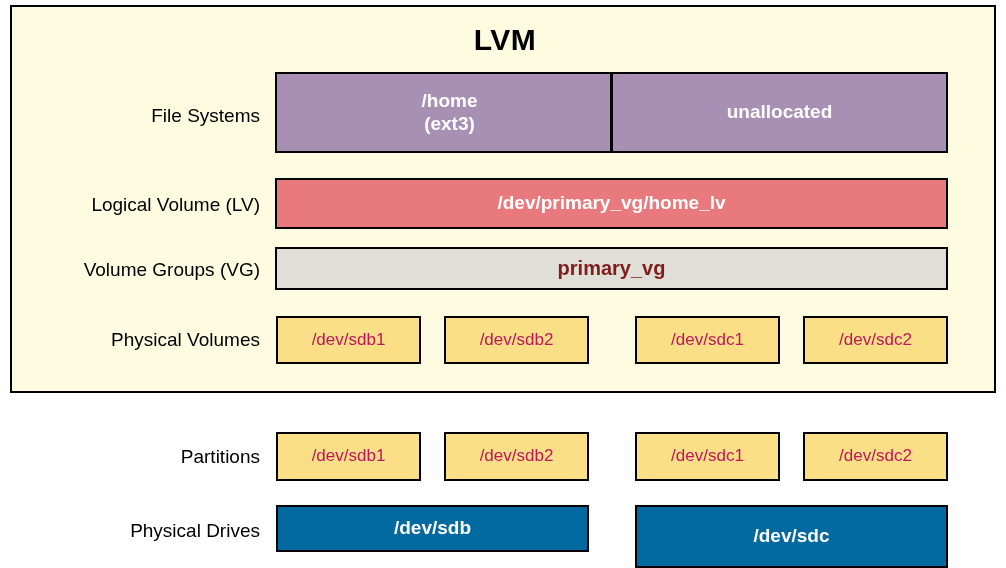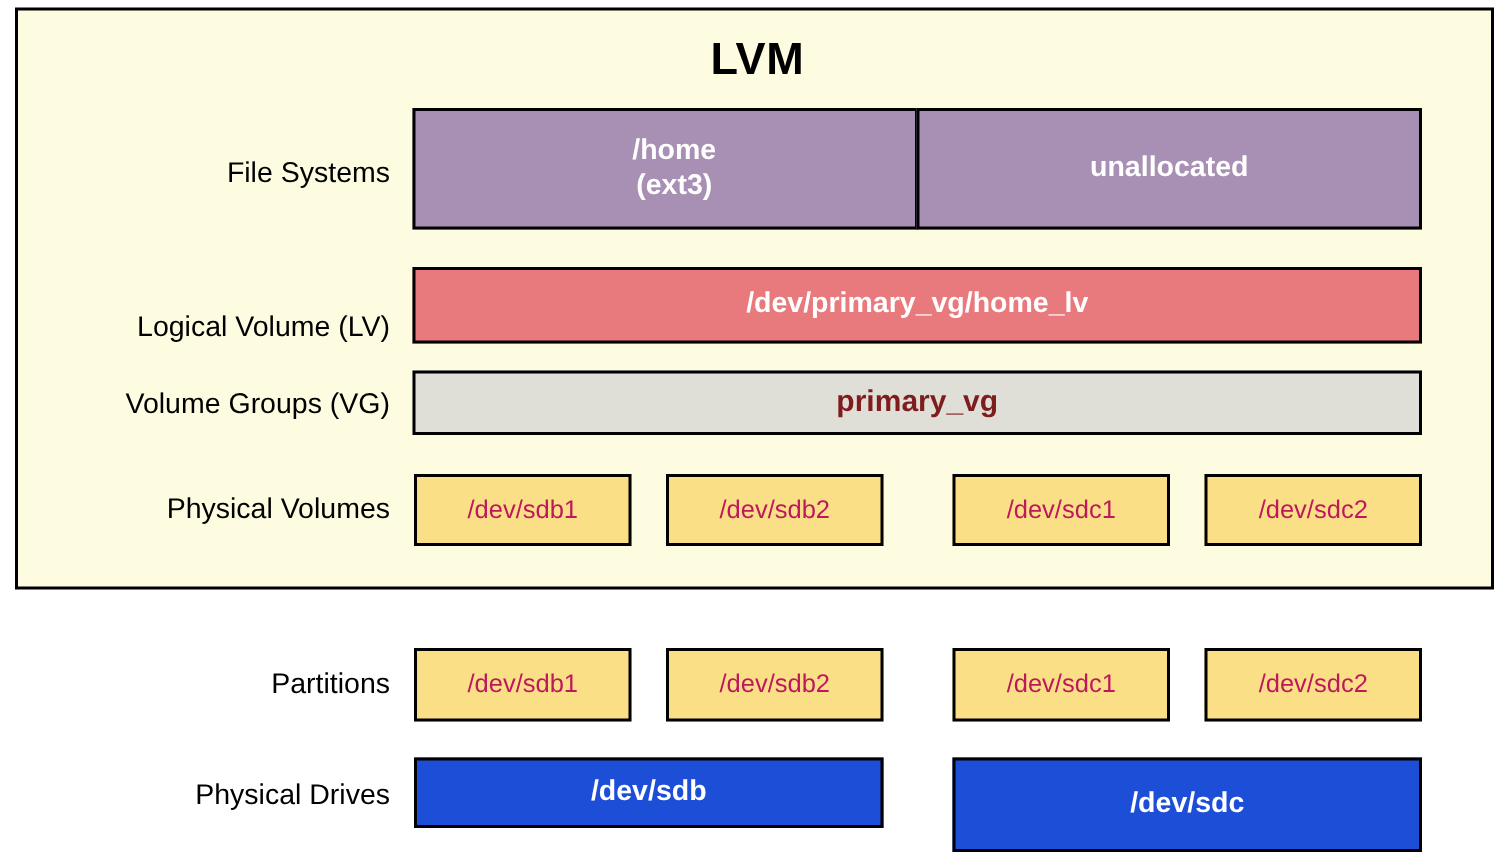--- a/index.html
+++ b/index.html
@@ -64,21 +64,21 @@
     align-items: center;
     justify-content: center;
     text-align: center;
     font-weight: bold;
     line-height: 1.18;
   }
   .box-purple { background: #a890b4; color: #ffffff; font-size: 19px; }
   .box-red    { background: #e8797c; color: #ffffff; font-size: 19px; }
   .box-gray   { background: #dfdfd8; color: #7f1d1d; font-size: 20px; }
   .box-yellow { background: #fbdf86; color: #be185d; font-size: 17px; font-weight: normal;}
-  .box-green  { background: #1d4ed8; color: #ffffff; font-size: 19px; }
+  .box-green  { background: #0369a1; color: #ffffff; font-size: 19px; }
 
   .ital { }
   .upright { font-style: normal; }
   .fs-stack { display: block; }
 </style>
 </head>
 <body>
 
 <div id="stage">
 
@@ -90,21 +90,21 @@
 
   <div class="box box-purple" style="left: 275px; top: 72px; width: 337px; height: 81px; padding-left: 12px;">
     <div>
       <span class="fs-stack">/home</span>
       <span class="fs-stack"><span class="upright">(</span><span class="ital">ext3</span><span class="upright">)</span></span>
     </div>
   </div>
 
   <div class="box box-purple" style="left: 611px; top: 72px; width: 337px; height: 81px;">unallocated</div>
 
-  <div class="row-label" style="left: 30px; top: 209px; width: 230px;">Logical Volume (LV)</div>
+  <div class="row-label" style="left: 30px; top: 195px; width: 230px;">Logical Volume (LV)</div>
 
   <div class="box box-red" style="left: 275px; top: 178px; width: 673px; height: 51px;">/dev/primary_vg/home_lv</div>
 
   <div class="row-label" style="left: 30px; top: 260px; width: 230px;">Volume Groups (VG)</div>
 
   <div class="box box-gray" style="left: 275px; top: 247px; width: 673px; height: 43px;">primary_vg</div>
 
   <div class="row-label" style="left: 30px; top: 330px; width: 230px;">Physical Volumes</div>
 
   <div class="box box-yellow" style="left: 276px; top: 316px; width: 145px; height: 48px;">/dev/sdb1</div>

